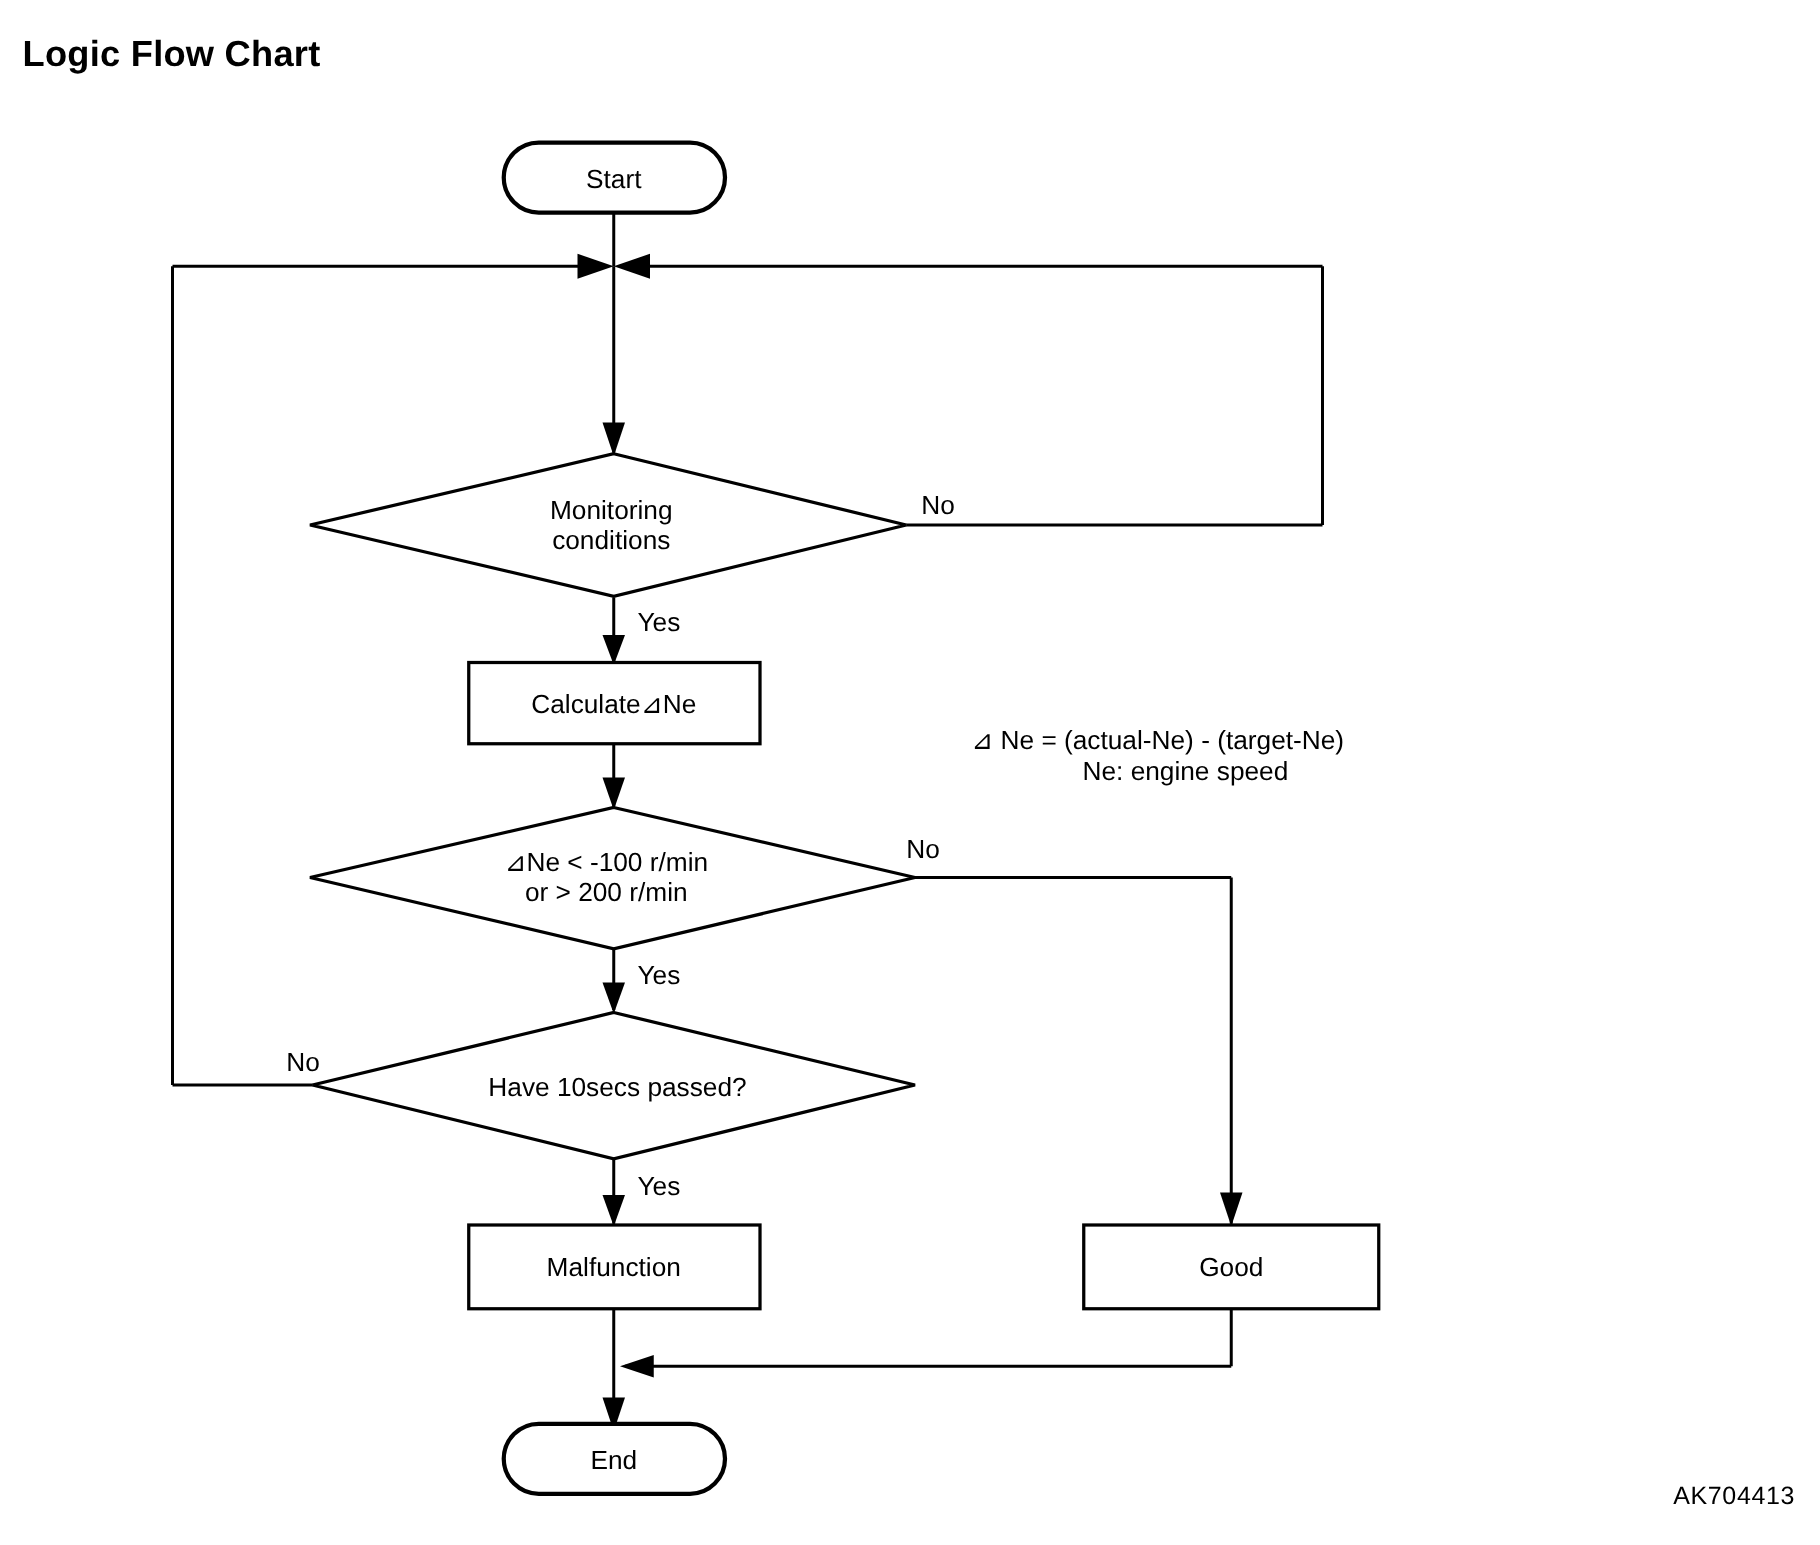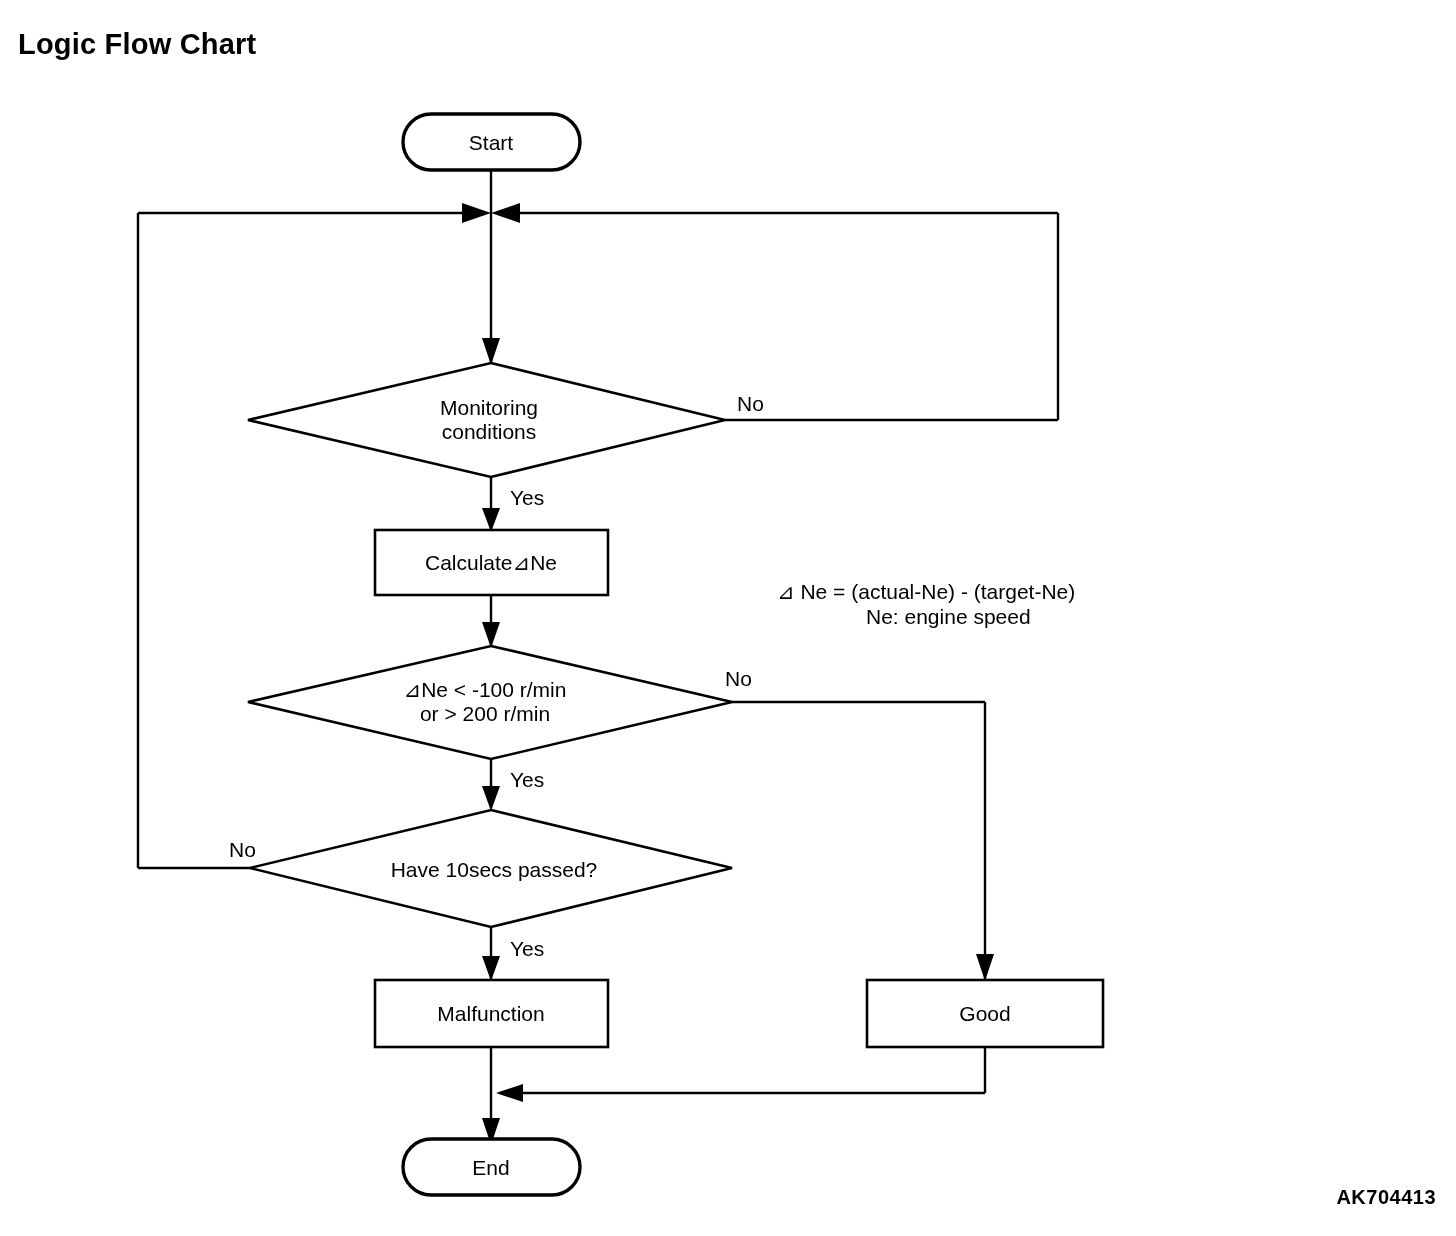--- a/index.html
+++ b/index.html
@@ -33,21 +33,21 @@
     left: 0;
     top: 0;
     width: 1456px;
     height: 1236px;
   }
   #figure-code {
     position: absolute;
     right: 20px;
     top: 1186px;
     font-size: 20px;
-    font-weight: bold;
+    font-weight: normal;
     letter-spacing: 0.5px;
     white-space: nowrap;
   }
   .node-text {
     font-family: "Liberation Sans", sans-serif;
     font-size: 21px;
     fill: #000000;
   }
   .edge-label {
     font-family: "Liberation Sans", sans-serif;

